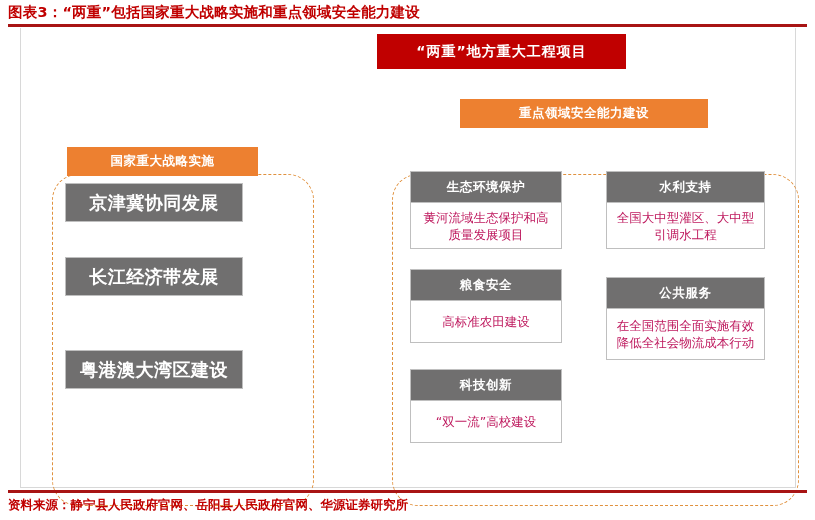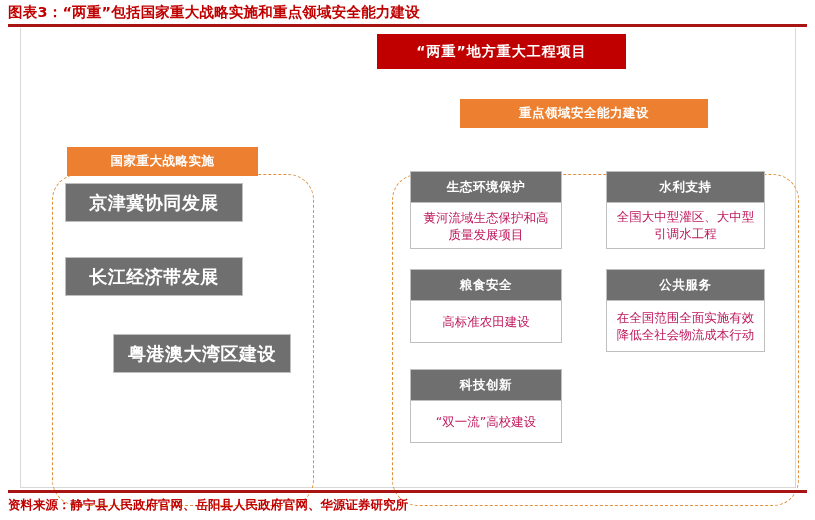--- a/index.html
+++ b/index.html
@@ -144,21 +144,21 @@
     color: #ffffff;
     font-size: 18px;
     font-weight: bold;
     letter-spacing: 0.5px;
     width: 178px;
     height: 39px;
     left: 65px;
   }
   #leaf-jingjinji  { top: 183px; }
   #leaf-changjiang { top: 257px; }
-  #leaf-yuegangao  { top: 334px; margin-left: 48px; }
+  #leaf-yuegangao  { top: 350px; }
 
   
   .card {
     position: absolute;
     box-sizing: border-box;
   }
   .card-head {
     box-sizing: border-box;
     background: #706F6F;
     border: 1px solid #BFBFBF;
@@ -182,25 +182,25 @@
     display: flex;
     align-items: center;
     justify-content: center;
     text-align: center;
     padding: 2px 7px;
     line-height: 17px;
   }
 
   #card-eco     { left: 410px; top: 171px; width: 152px; border-radius: 14px; }
   #card-eco     .card-body { height: 46px; }
-  #card-water   { left: 606px; top: 171px; width: 159px; font-family: Liberation Serif, serif; }
+  #card-water   { left: 606px; top: 171px; width: 159px; }
   #card-water   .card-body { height: 46px; }
   #card-food    { left: 410px; top: 269px; width: 152px; }
   #card-food    .card-body { height: 42px; }
-  #card-public  { left: 606px; top: 269px; width: 159px; }
+  #card-public  { left: 606px; top: 277px; width: 159px; }
   #card-public  .card-body { height: 51px; }
   #card-tech    { left: 410px; top: 369px; width: 152px; }
   #card-tech    .card-body { height: 42px; }
 </style>
 </head>
 <body>
 
 <div id="chart-title">图表3：“两重”包括国家重大战略实施和重点领域安全能力建设</div>
 <div id="title-rule"></div>
 

